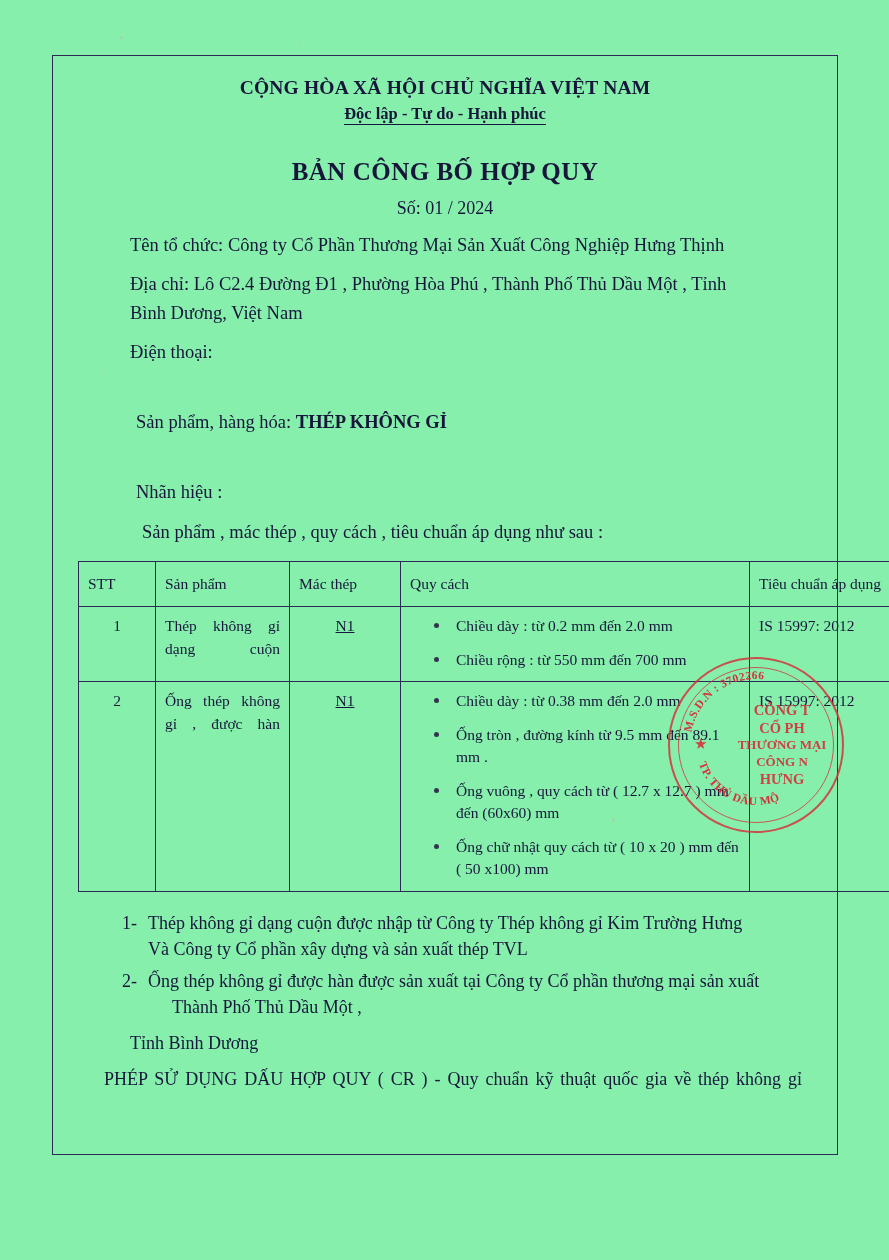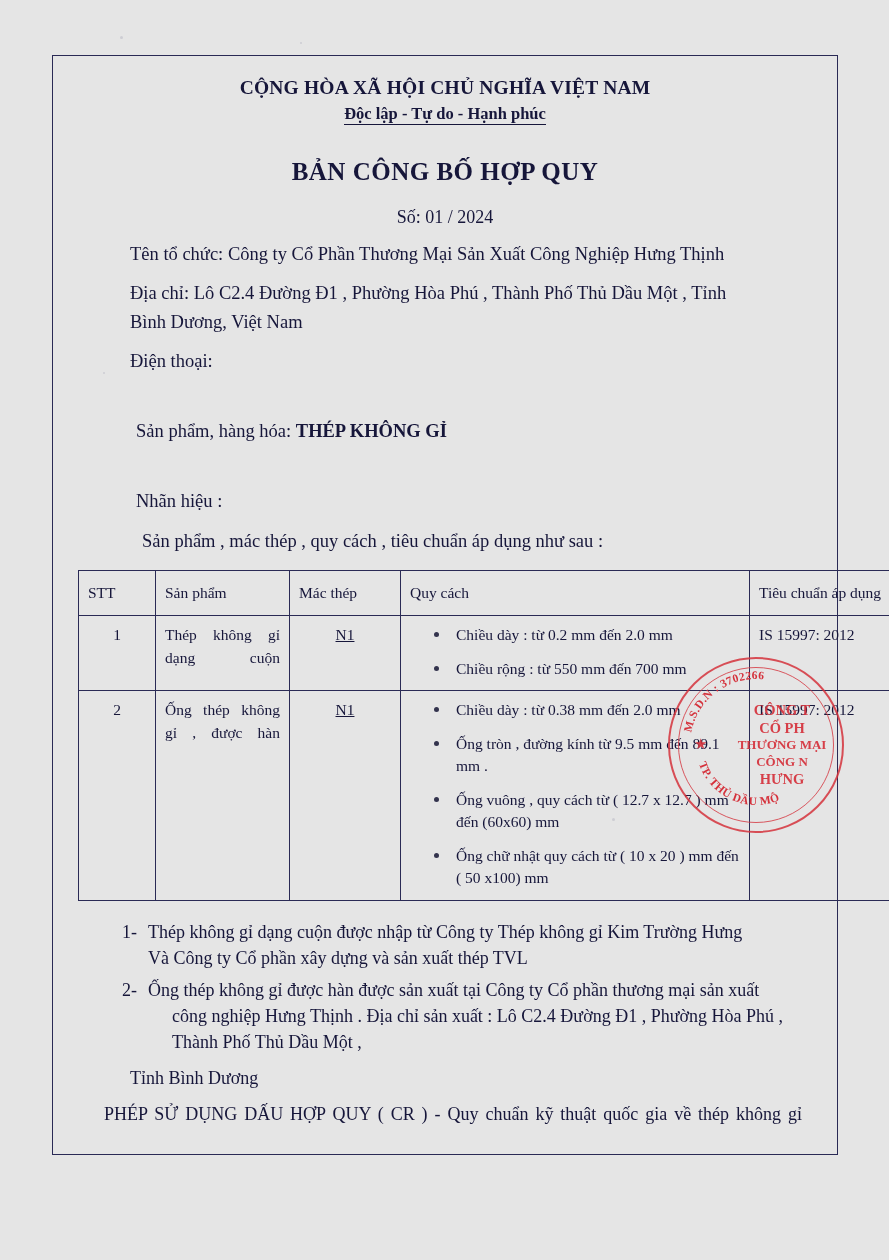--- a/index.html
+++ b/index.html
@@ -13,21 +13,21 @@
     font-family: "Liberation Serif", serif;
     color: #1a1a2e;
     position: relative;
     overflow: hidden;
   }
   .page {
     position: absolute;
     left: 0; top: 0;
     width: 889px;
     height: 1260px;
-    background: #e5e5e5;
+    background: #86efac;
   }
   .doc-border {
     position: absolute;
     left: 52px;
     top: 55px;
     width: 786px;
     height: 1100px;
     border: 1.5px solid #2a2a55;
     box-sizing: border-box;
   }
@@ -62,21 +62,21 @@
     text-align: center;
     font-weight: bold;
     font-size: 25px;
     letter-spacing: 0.5px;
     margin-top: 34px;
     color: #16163a;
   }
   .doc-number {
     text-align: center;
     font-size: 18px;
-    margin-top: 21px;
+    margin-top: 12px;
     color: #16163a;
   }
   .field-line {
     font-size: 18.5px;
     margin-top: 13px;
     line-height: 1.42;
     padding-left: 52px;
     color: #16163a;
   }
   .field-line.tight { margin-top: 2px; padding-left: 52px; }
@@ -308,21 +308,20 @@
         <span class="num">1-</span>
         <span class="body">
           <span class="sub">Thép không gỉ dạng cuộn được nhập từ Công ty Thép không gỉ Kim Trường Hưng</span>
           <span class="sub">Và Công ty Cổ phần xây dựng và sản xuất thép TVL</span>
         </span>
       </div>
       <div class="note">
         <span class="num">2-</span>
         <span class="body">
           <span class="sub">Ống thép không gỉ được hàn được sản xuất tại Công ty Cổ phần thương mại sản xuất</span>
-          <span class="sub ind">công nghiệp Hưng Thịnh . Địa chỉ sản xuất : Lô C2.4 Đường Đ1 , Phường Hòa Phú ,</span>
           <span class="sub ind">Thành Phố Thủ Dầu Một ,</span>
         </span>
       </div>
     </div>
 
     <div class="tail-line">Tỉnh Bình Dương</div>
     <div class="tail-line just noindent">PHÉP SỬ DỤNG DẤU HỢP QUY ( CR ) -  Quy chuẩn kỹ thuật quốc gia về thép không gỉ</div>
 
     <div class="seal">
       <div class="ring"></div>

